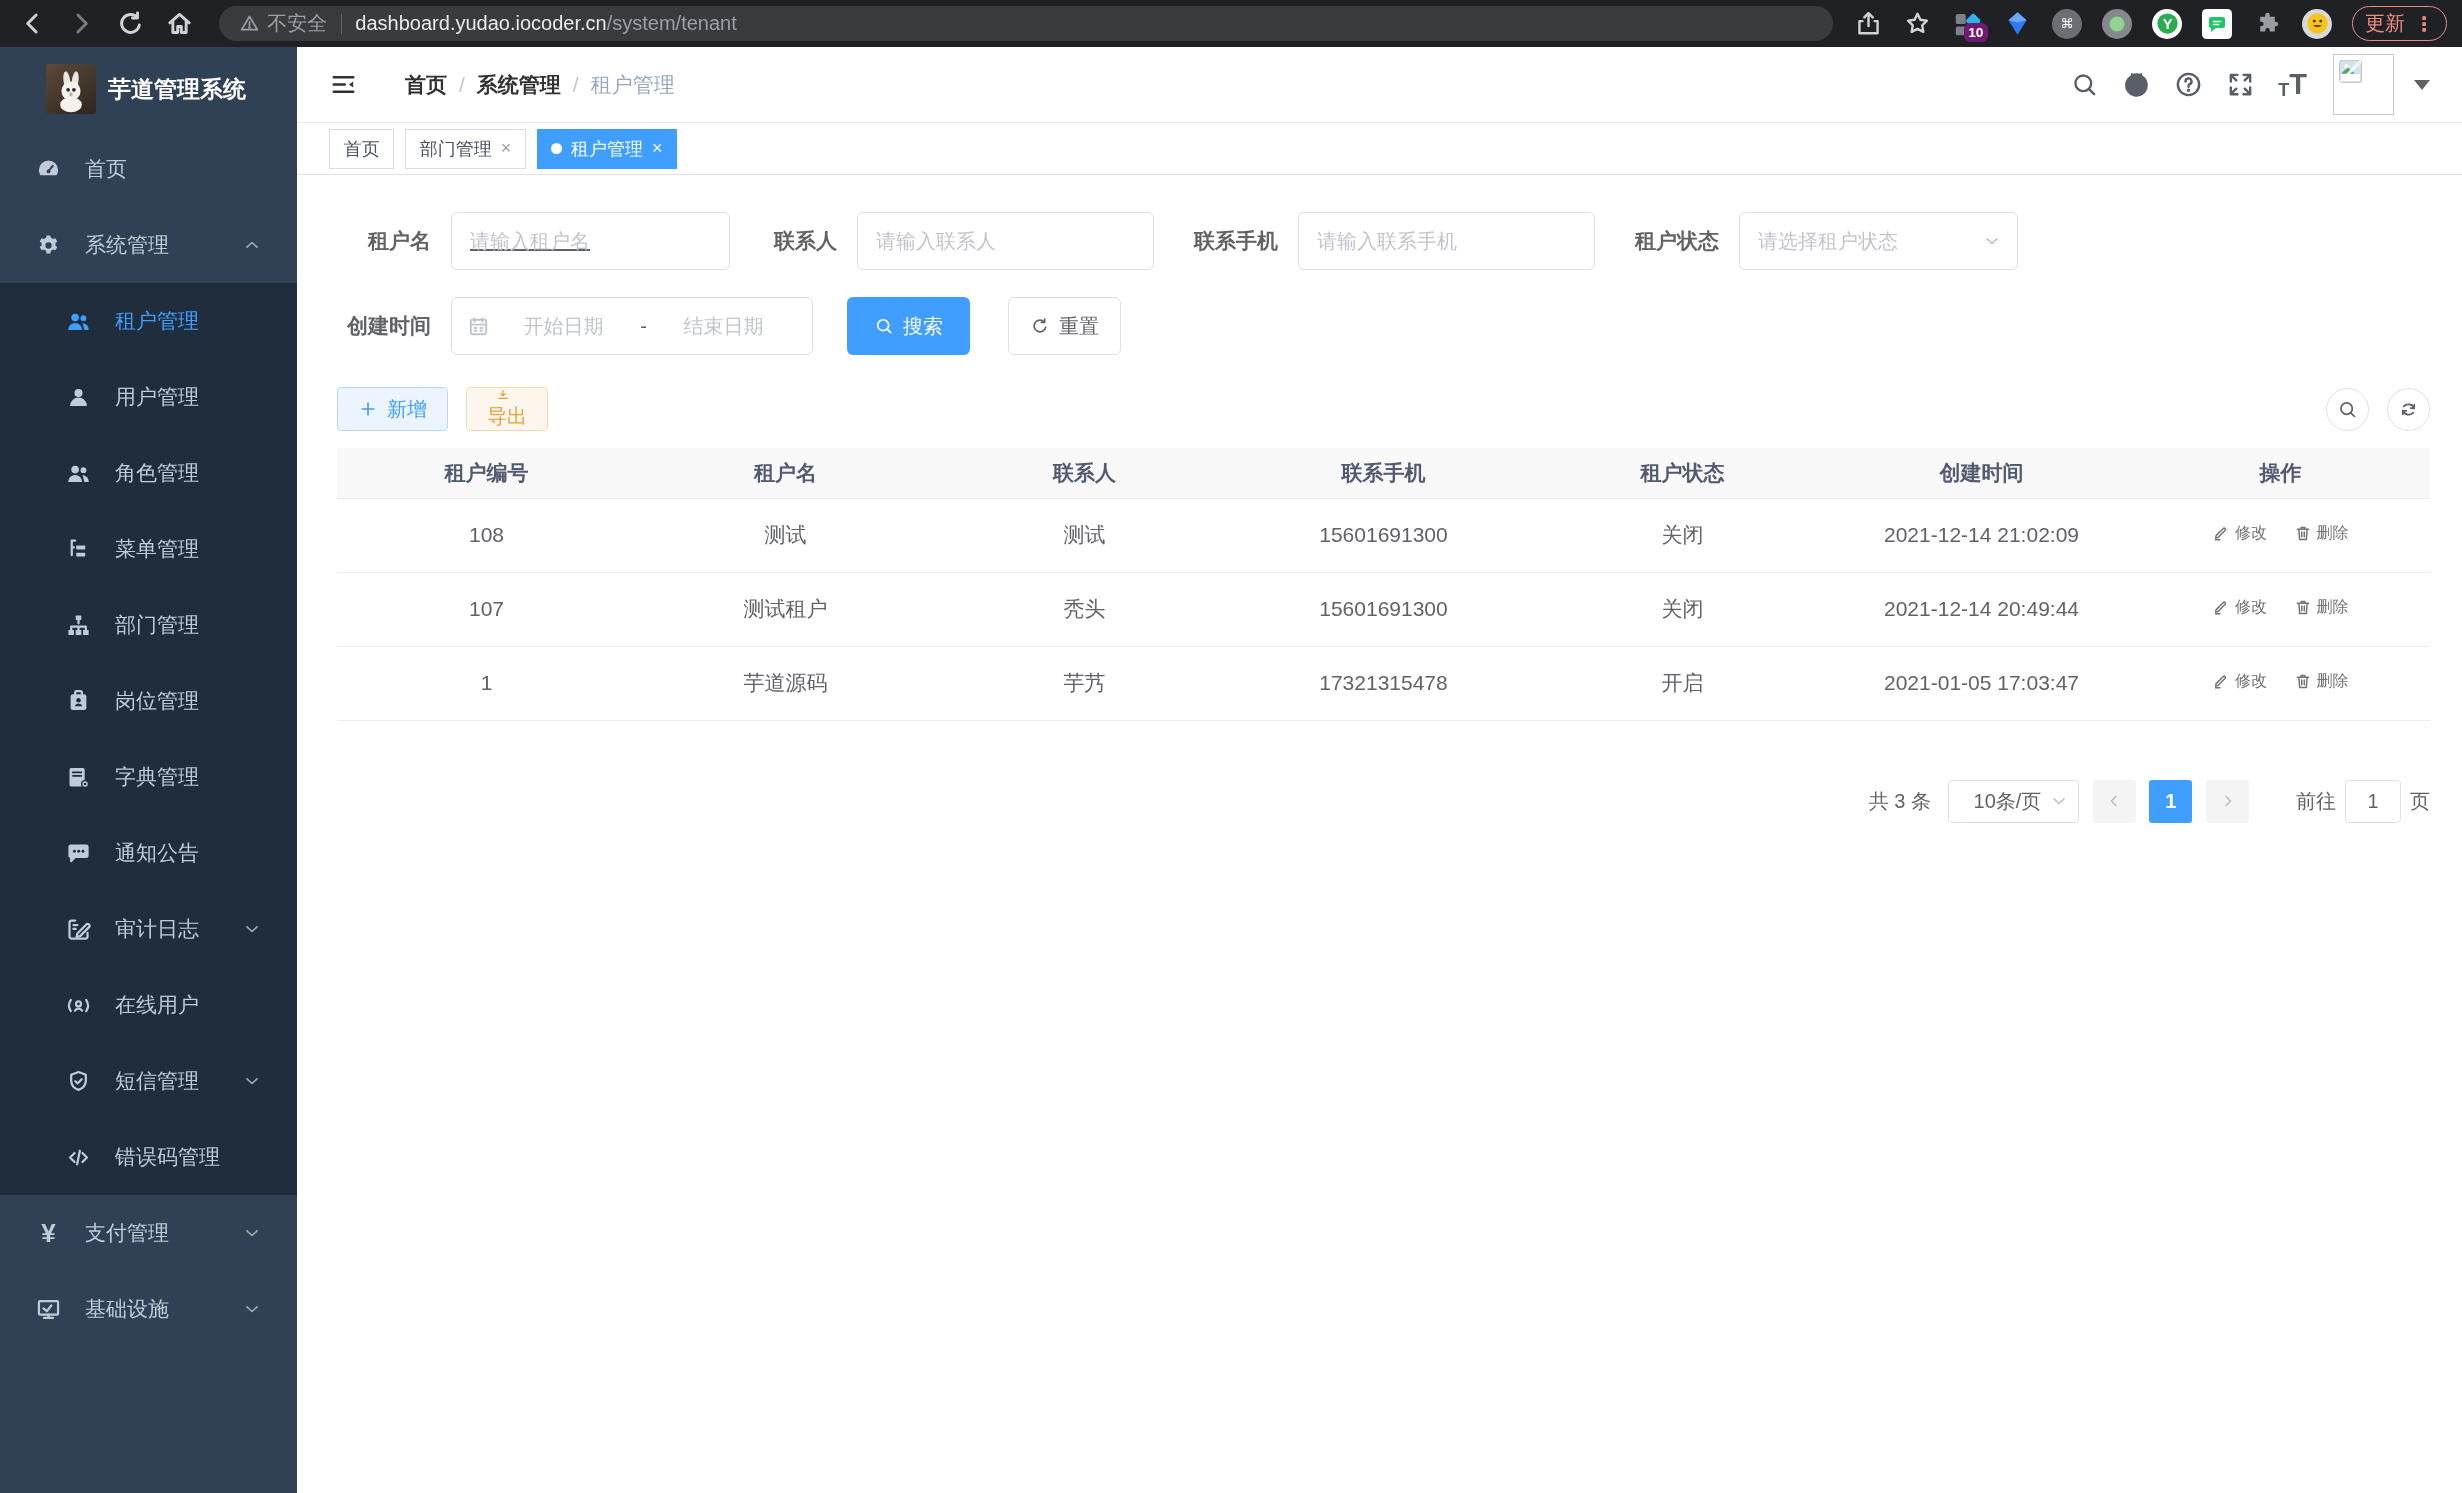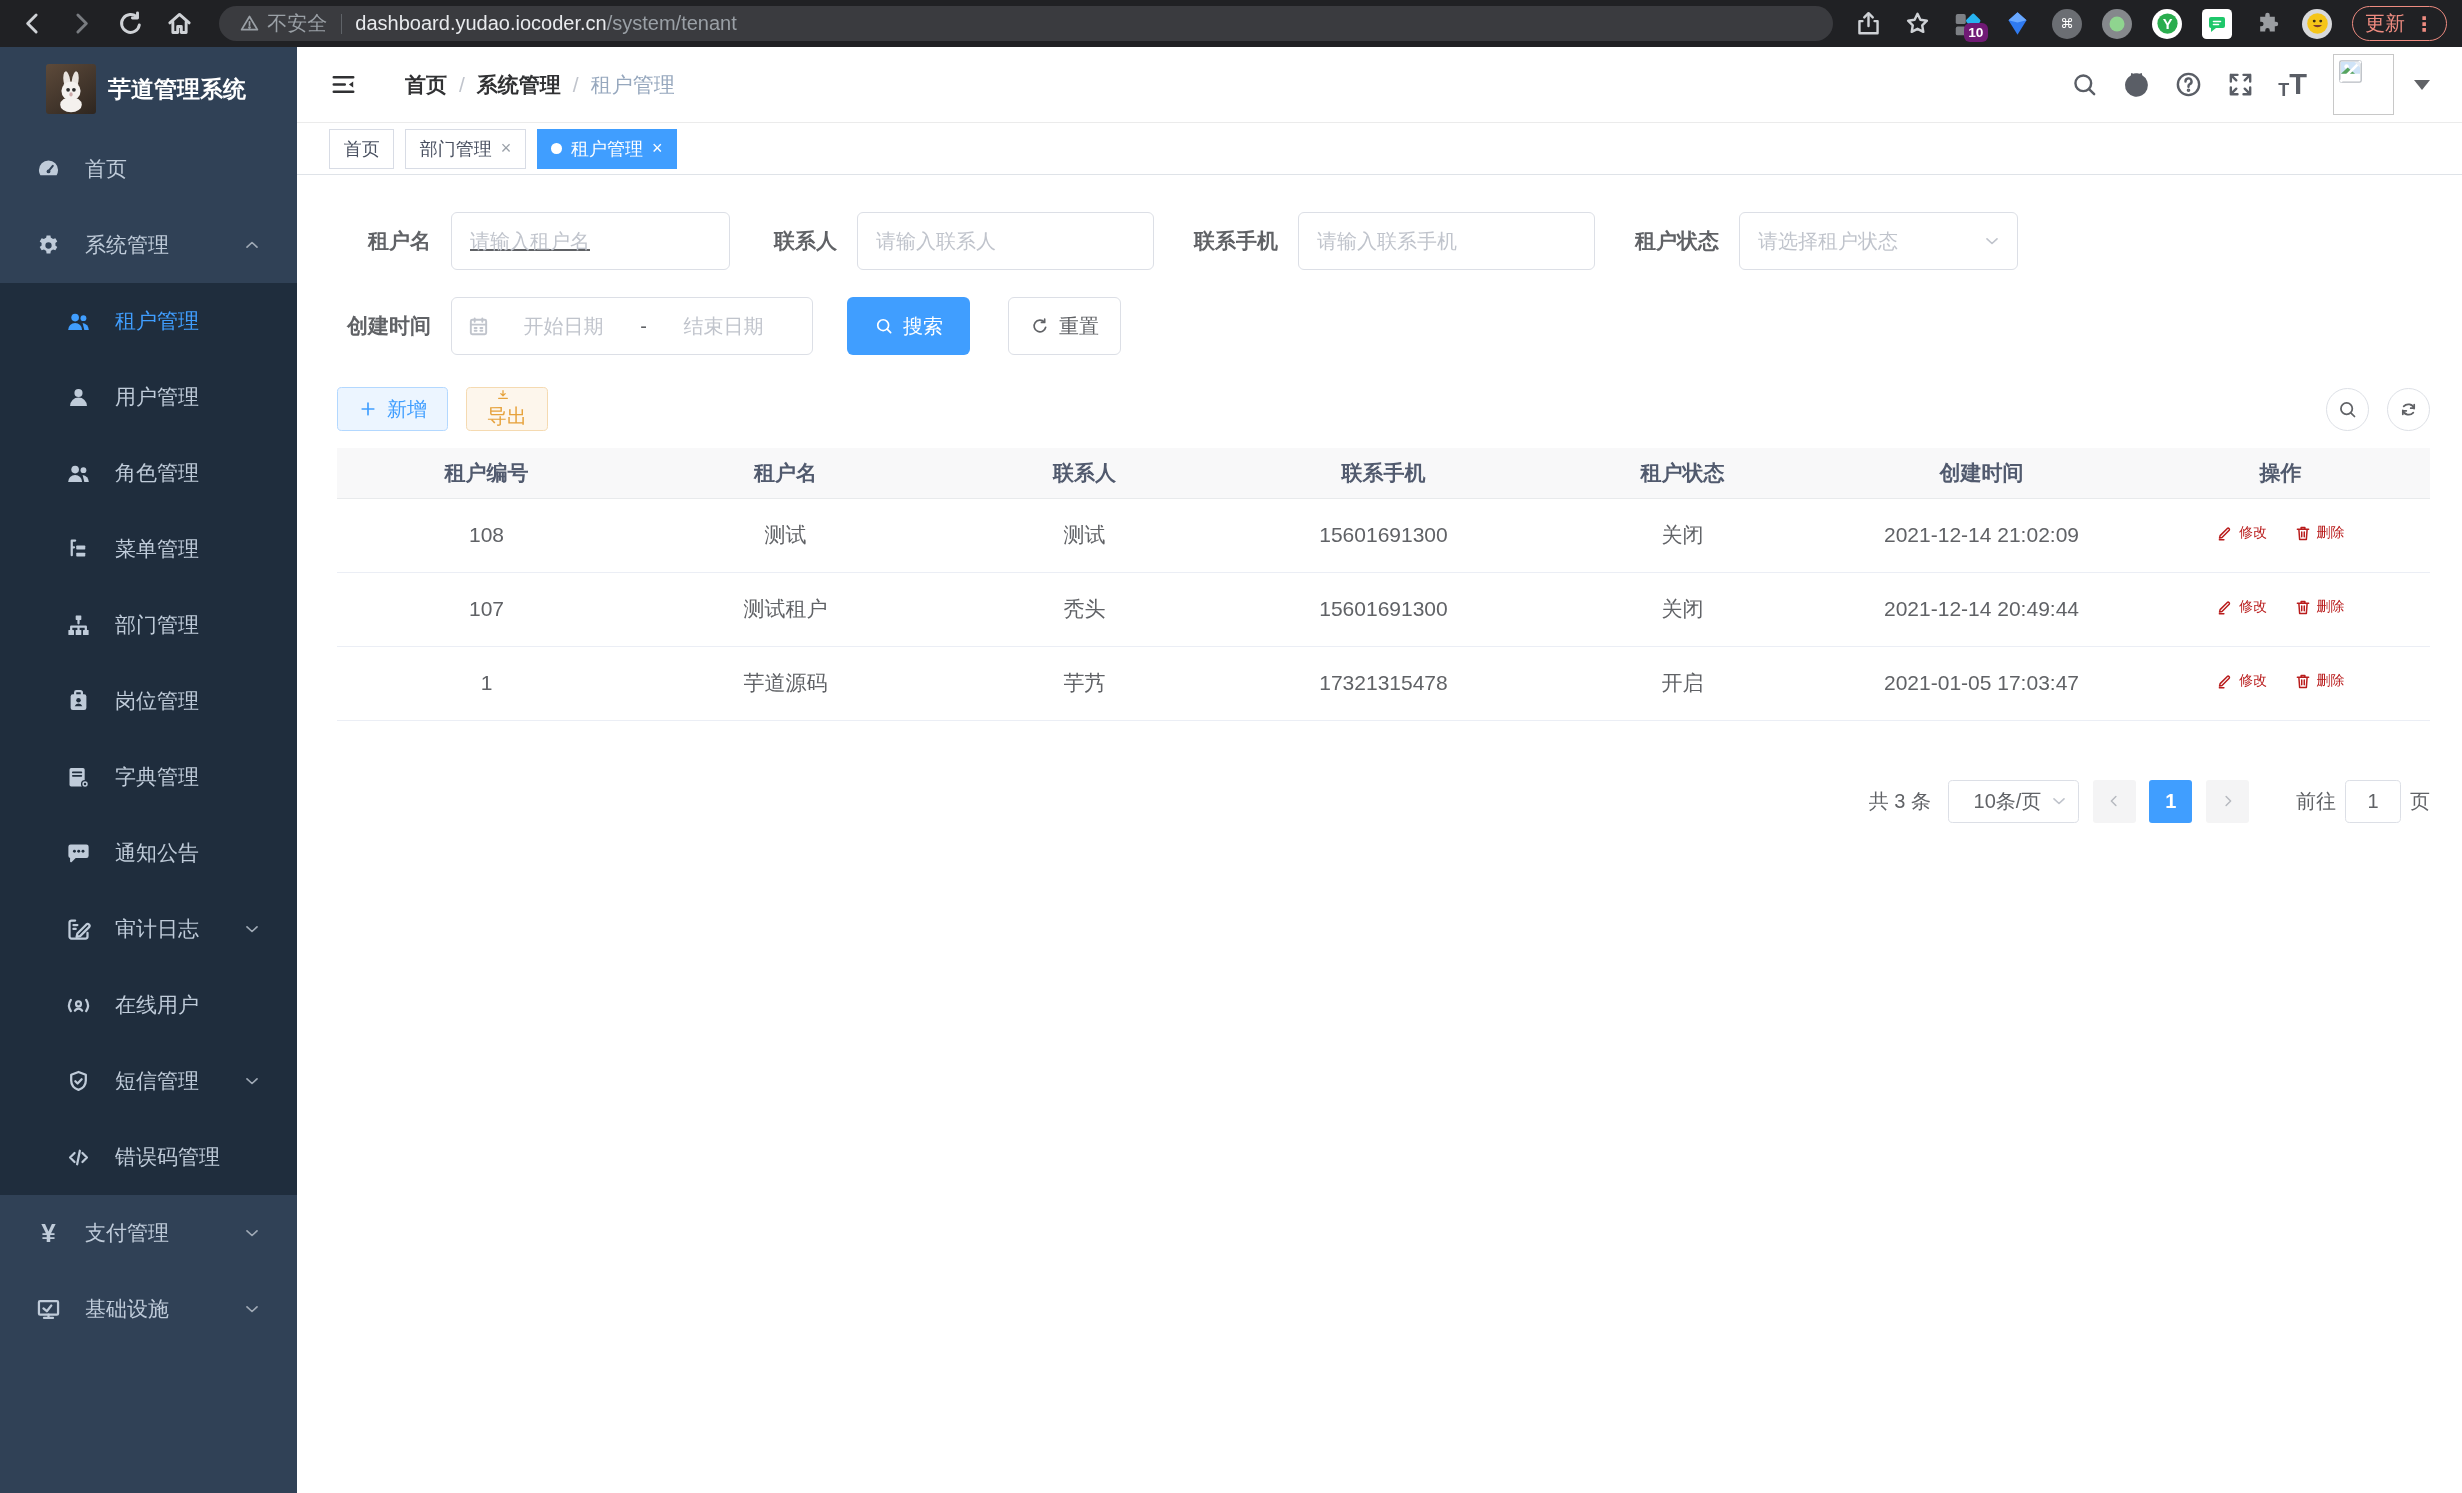--- a/index.html
+++ b/index.html
@@ -93,21 +93,21 @@
   .btn-add { background:#ecf5ff; border:0.8px solid #b3d8ff; color:#409eff; }
   .btn-export { background:#fdf6ec; border:0.8px solid #f5dab1; color:#e6a23c; margin-left:18px;flex-direction:column; }
   .tool-spacer { flex:1; }
   .mini-circle { width:43px; height:43px; border-radius:50%; border:0.8px solid #dde0e6; color:#606266; display:flex; align-items:center; justify-content:center; margin-left:18px; cursor:pointer; background:#fff; }
   .mini-circle svg { width:21px; height:21px; }
 
   
   table { width:100%; border-collapse:collapse; table-layout:fixed; margin-top:17px; }
   thead th { height:50px; background:#f8f8f9; color:#515a6e; font-size:21px; font-weight:700; text-align:center; border-bottom:0.8px solid #e8eaec; }
   tbody td { height:74px; color:#606266; font-size:21px; text-align:center; border-bottom:0.8px solid #ebeef5; background:#fff; }
-  .op-link { color:#b91c1c; font-size:14px; display:inline-flex; align-items:center; cursor:pointer; white-space:nowrap; }
+  .op-link { color:#737373; font-size:16px; display:inline-flex; align-items:center; cursor:pointer; white-space:nowrap; }
   .op-link svg { width:18px; height:18px; margin-right:4.6px; }
   .op-link + .op-link { margin-left:21px; }
 
   
   .pager { display:flex; align-items:center; justify-content:flex-end; margin-top:59px; font-size:20px; color:#606266; }
   .pg-total { margin-right:17px; white-space:nowrap; }
   .pg-size { width:131px; height:43px; border:0.8px solid #dcdfe6; border-radius:4.6px; display:flex; align-items:center; padding:0 9px 0 17px; cursor:pointer; background:#fff; }
   .pg-size span { flex:1; text-align:center; white-space:nowrap; }
   .pg-btn { width:43px; height:43px; border-radius:3px; background:#f4f4f5; display:flex; align-items:center; justify-content:center; color:#b6b9bf; margin-left:13.7px; cursor:pointer; }
   .pg-btn svg { width:18px; height:18px; }

